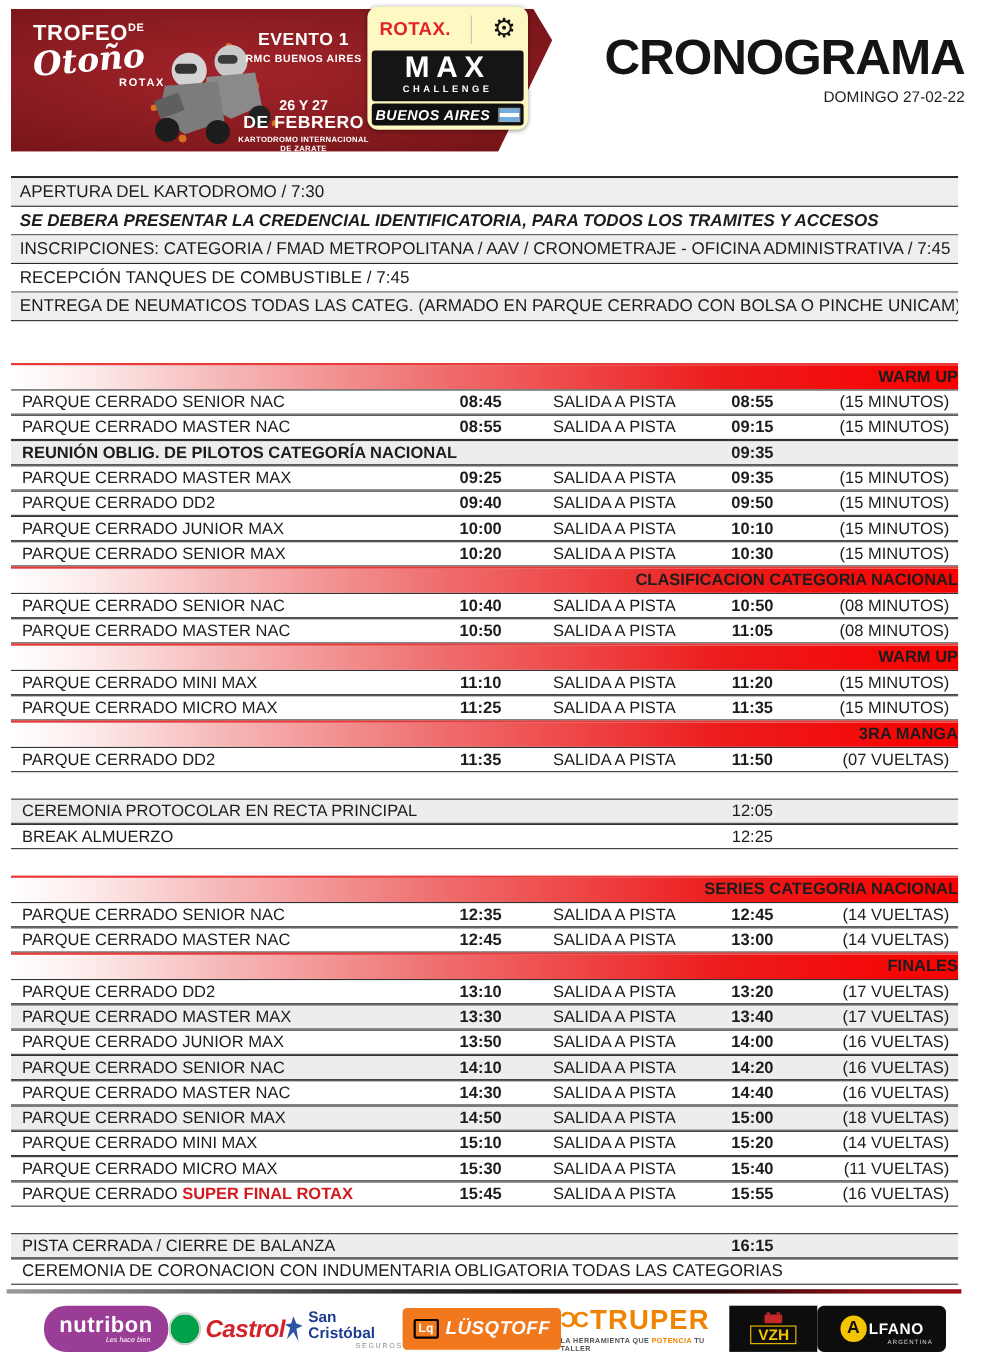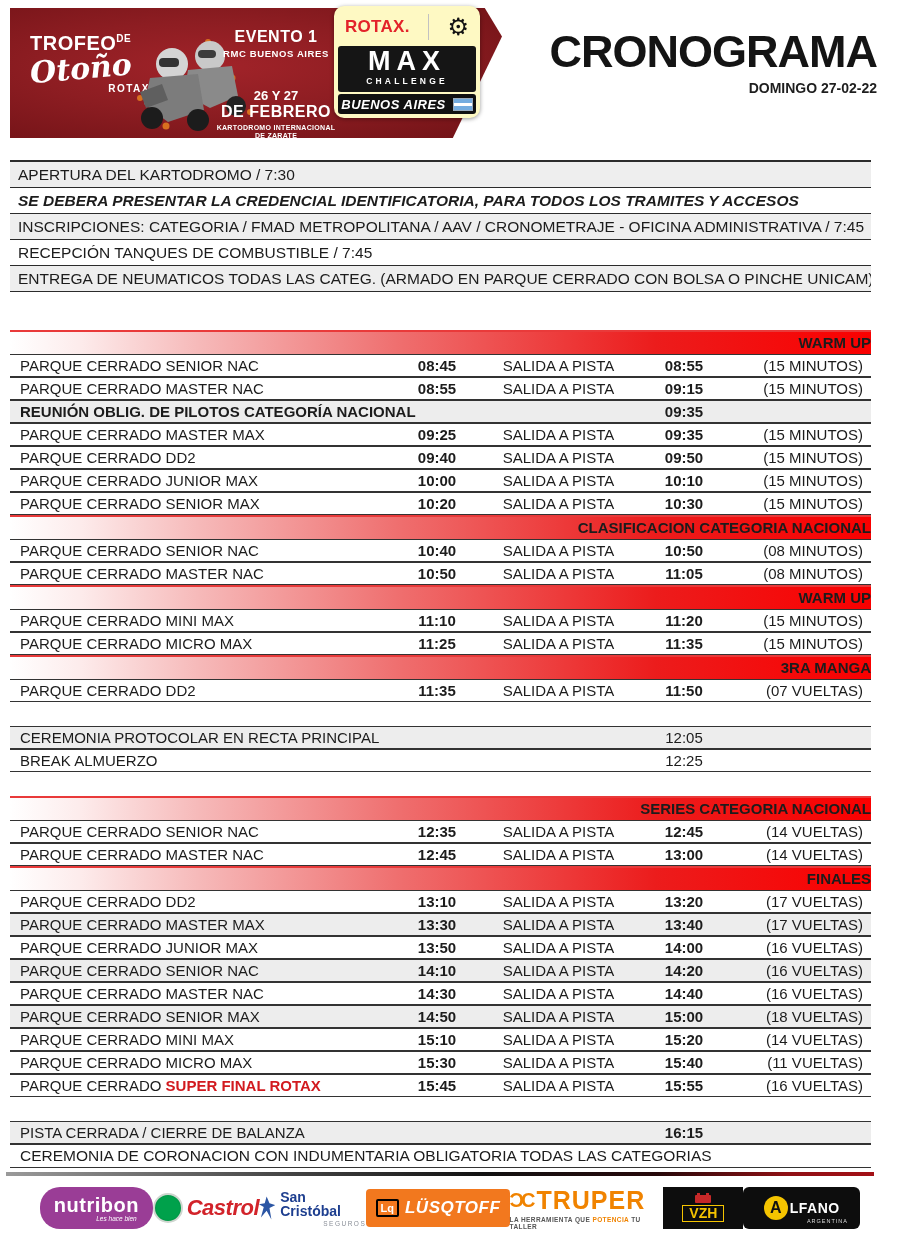--- a/index.html
+++ b/index.html
@@ -3,21 +3,21 @@
 <meta charset="utf-8">
 <style>
   html,body{margin:0;padding:0;background:#fff;}
   body{width:900px;height:1236px;font-family:"Liberation Sans",sans-serif;color:#1c1c1c;}
   .page{position:relative;width:900px;height:1236px;background:#fff;overflow:hidden;}
 
   
   .banner{position:absolute;left:10px;top:8px;width:492px;height:130px;
     background:radial-gradient(ellipse at 42% 45%, #a12329 0%, #8d1d22 45%, #701216 100%);
     clip-path:polygon(0 0,96.5% 0,100% 22%,90% 100%,0 100%);}
-  .trofeo{position:absolute;left:20px;top:24px;color:#fff;width:120px;}
+  .trofeo{position:absolute;left:20px;top:11px;color:#fff;width:120px;}
   .trofeo .l1{font-size:20px;font-weight:700;letter-spacing:.5px;}
   .trofeo .l1 .de{font-size:10px;vertical-align:super;font-weight:700;}
   .trofeo .script{font-family:"DejaVu Serif",serif;font-style:italic;font-weight:700;font-size:30px;line-height:30px;transform:rotate(-5deg);margin-top:-2px;}
   .trofeo .rotax{font-size:10px;font-weight:700;letter-spacing:1.5px;text-align:right;margin-top:0px;}
   .evento{position:absolute;left:196px;top:20px;width:140px;text-align:center;color:#fff;}
   .evento .e1{font-size:16px;font-weight:800;letter-spacing:.5px;}
   .evento .e2{font-size:9.5px;font-weight:700;letter-spacing:.6px;margin-top:2px;}
   .dates{position:absolute;left:196px;top:80px;width:140px;text-align:center;color:#fff;}
   .dates .d1{font-size:13px;font-weight:800;}
   .dates .d2{font-size:16px;font-weight:800;letter-spacing:.5px;}
@@ -31,21 +31,21 @@
   .lb-gear{font-size:24px;line-height:24px;color:#121212;}
   .lb-max{background:#151515;border-radius:3px;margin-top:2px;height:46px;text-align:center;color:#fff;}
   .lb-max .max-word{font-size:27px;font-weight:900;letter-spacing:6px;line-height:28px;padding-top:1px;}
   .lb-max .challenge{font-size:8.5px;font-weight:700;letter-spacing:3.2px;line-height:12px;}
   .lb-city{background:#101010;border-radius:3px;margin-top:2px;height:20px;display:flex;align-items:center;justify-content:center;gap:7px;
     color:#fff;font-weight:800;font-style:italic;font-size:13px;letter-spacing:.5px;}
   .flag{width:18px;height:11px;background:linear-gradient(#74acdf 33%,#fff 33% 66%,#74acdf 66%);border:.5px solid #9ab;}
 
   .titleblock{position:absolute;right:23px;top:28px;text-align:right;}
   .titleblock .t1{font-size:45px;font-weight:800;letter-spacing:-1px;line-height:47px;color:#141414;}
-  .titleblock .t2{font-size:14px;font-weight:700;margin-top:5px;color:#1e1e1e;}
+  .titleblock .t2{font-size:14px;font-weight:400;margin-top:5px;color:#1e1e1e;}
 
   
   .info{position:absolute;left:10px;top:160px;width:861px;border-top:2px solid #2b2b2b;}
   .irow{height:25px;line-height:25px;padding-left:8px;font-size:15.5px;border-bottom:1.5px solid #2b2b2b;white-space:nowrap;overflow:hidden;}
   .irow.shaded{background:#eeeeee;}
   .irow.em{font-weight:700;font-style:italic;}
 
   
   .sched{position:absolute;left:10px;top:330px;width:861px;}
   .band{height:22px;line-height:22px;border-top:2px solid #e93a3a;font-weight:700;font-size:15px;padding-left:10px;

